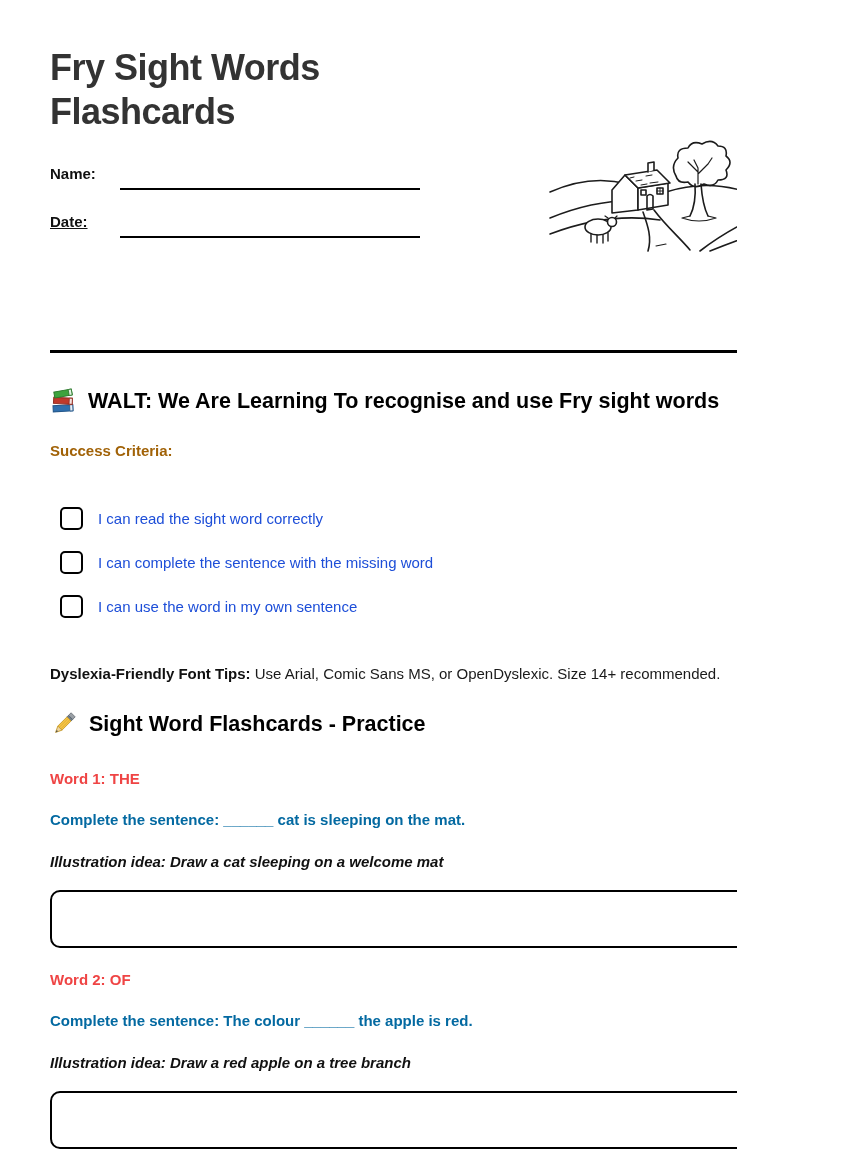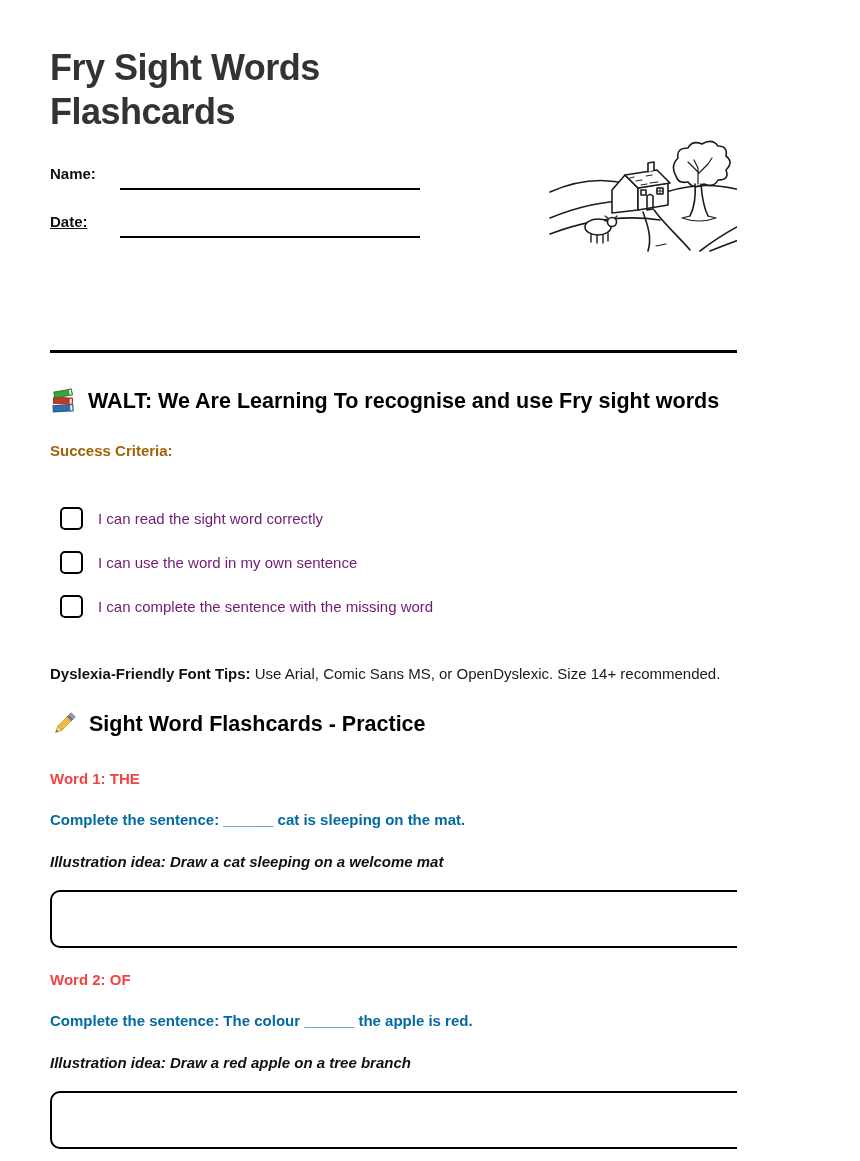--- a/index.html
+++ b/index.html
@@ -94,21 +94,21 @@
     height: 23px;
     border: 2.5px solid #000;
     border-radius: 5px;
     background: #fff;
     flex: 0 0 auto;
   }
   .check-label {
     margin-left: 15px;
     font-size: 15px;
     line-height: 22px;
-    color: #701a75;
+    color: #1d4ed8;
     text-align: right;
   }
 
   .tips {
     position: absolute;
     left: 50px;
     top: 665px;
     font-size: 15px;
     line-height: 18px;
     color: #1a1a1a;
@@ -228,26 +228,26 @@
 
   <div class="checklist">
 
       <div class="check-row">
         <div class="checkbox"></div>
         <div class="check-label">I can read the sight word correctly</div>
       </div>
 
       <div class="check-row">
         <div class="checkbox"></div>
-        <div class="check-label">I can use the word in my own sentence</div>
+        <div class="check-label">I can complete the sentence with the missing word</div>
       </div>
 
       <div class="check-row">
         <div class="checkbox"></div>
-        <div class="check-label">I can complete the sentence with the missing word</div>
+        <div class="check-label">I can use the word in my own sentence</div>
       </div>
     </div>
 
   <div class="tips"><b>Dyslexia-Friendly Font Tips:</b><span> Use Arial, Comic Sans MS, or OpenDyslexic. Size 14+ recommended.</span></div>
 
   <div class="h2" style="top:710px;">
     <svg width="28" height="28" viewBox="0 0 26 26">
       <g transform="rotate(45 13 13)">
         <rect x="10.3" y="1" width="5.4" height="3.4" fill="#9aa0a6" stroke="#6f757b" stroke-width="0.8"></rect>
         <rect x="10.3" y="4.4" width="5.4" height="2" fill="#6f7d8a" stroke="#5a6570" stroke-width="0.8"></rect>

